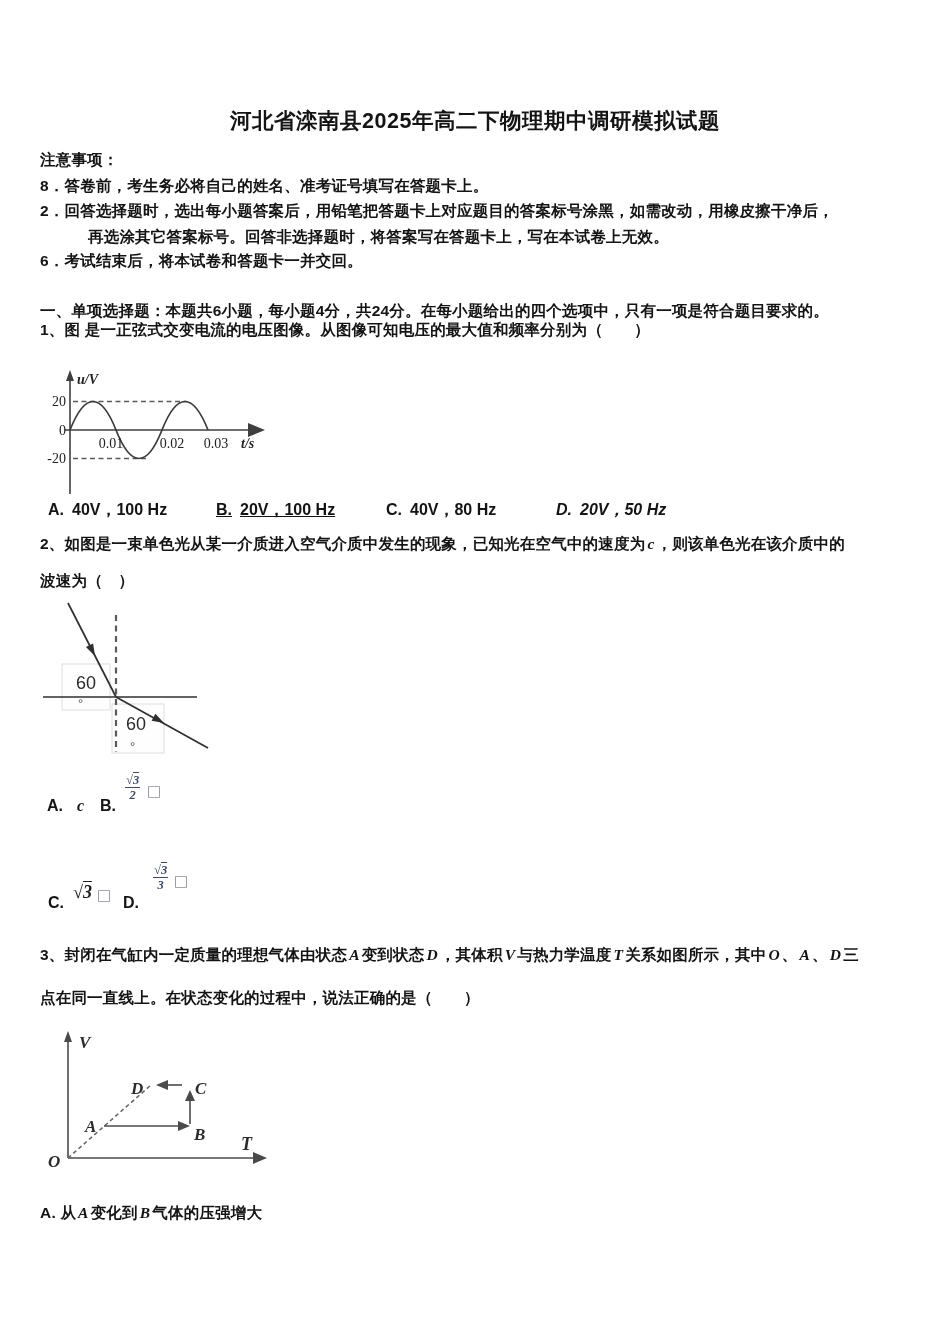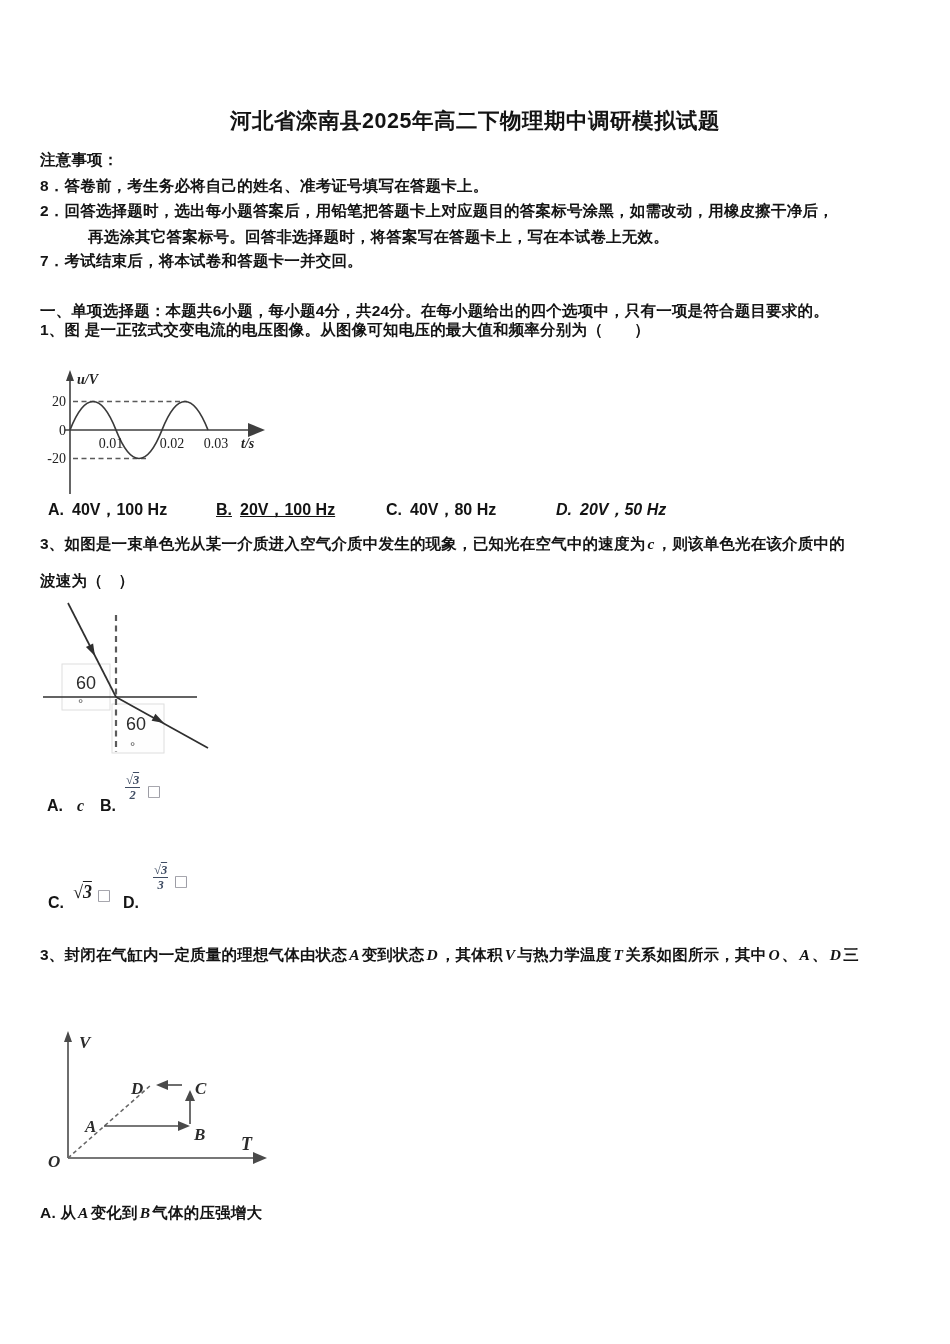--- a/index.html
+++ b/index.html
@@ -27,21 +27,21 @@
 <body>
 
 <div id="page">
 
   <div id="doc-title">河北省滦南县2025年高二下物理期中调研模拟试题</div>
 
   <div class="line" style="top:150px;left:40px;">注意事项：</div>
   <div class="line" style="top:176px;left:40px;">8．答卷前，考生务必将自己的姓名、准考证号填写在答题卡上。</div>
   <div class="line" style="top:201px;left:40px;">2．回答选择题时，选出每小题答案后，用铅笔把答题卡上对应题目的答案标号涂黑，如需改动，用橡皮擦干净后，</div>
   <div class="line" style="top:227px;left:40px;margin-left:48px;">再选涂其它答案标号。回答非选择题时，将答案写在答题卡上，写在本试卷上无效。</div>
-  <div class="line" style="top:251px;left:40px;">7．考试结束后，将本试卷和答题卡一并交回。</div>
+  <div class="line" style="top:251px;left:40px;">6．考试结束后，将本试卷和答题卡一并交回。</div>
 
   <div class="line" style="top:301px;left:40px;">一、单项选择题：本题共6小题，每小题4分，共24分。在每小题给出的四个选项中，只有一项是符合题目要求的。</div>
 
   <div class="line" style="top:320px;left:40px;">1、图 是一正弦式交变电流的电压图像。从图像可知电压的最大值和频率分别为（　　）</div>
 
   <svg style="left:35px;top:368px;" width="290" height="132" viewBox="0 0 290 132">
     <line x1="35" y1="6" x2="35" y2="126" stroke="#3f3f3f" stroke-width="1.6"></line>
     <polygon points="35,2 31,13 39,13" fill="#3f3f3f"></polygon>
     <line x1="30" y1="62" x2="216" y2="62" stroke="#3f3f3f" stroke-width="1.6"></line>
     <polygon points="230,62 213,55 213,69" fill="#3f3f3f"></polygon>
@@ -58,21 +58,21 @@
     <text x="181" y="80" font-size="14" text-anchor="middle" font-family="Liberation Serif,serif" fill="#222">0.03</text>
   </svg>
 
   <div class="abs" style="top:500px;left:45px;width:870px;height:24px;">
     <span class="opt" style="left:3px;"><span class="optlbl">A.</span><span>40V，100 Hz</span></span>
     <span class="opt" style="left:171px;text-decoration:underline;"><span class="optlbl">B.</span><span>20V，100 Hz</span></span>
     <span class="opt" style="left:341px;"><span class="optlbl">C.</span><span>40V，80 Hz</span></span>
     <span class="opt" style="left:511px;font-style:italic;"><span class="optlbl">D.</span><span>20V，50 Hz</span></span>
   </div>
 
-  <div class="line" style="top:534px;left:40px;"><span>3、如图是一束单色光从某一介质进入空气介质中发生的现象，已知光在空气中的速度为</span><span class="seg-i">c</span><span>，则该单色光在该介质中的</span></div>
+  <div class="line" style="top:534px;left:40px;"><span>2、如图是一束单色光从某一介质进入空气介质中发生的现象，已知光在空气中的速度为</span><span class="seg-i">c</span><span>，则该单色光在该介质中的</span></div>
   <div class="line" style="top:571px;left:40px;">波速为（　）</div>
 
   <svg style="left:40px;top:600px;" width="200" height="162" viewBox="0 0 200 162">
     <rect x="22" y="64" width="48" height="46" fill="#fefefe" stroke="#dedede" stroke-width="1"></rect>
     <rect x="72" y="104" width="52" height="49" fill="#fefefe" stroke="#dedede" stroke-width="1"></rect>
     <line x1="3" y1="97" x2="157" y2="97" stroke="#2f2f2f" stroke-width="1.6"></line>
     <line x1="28" y1="3" x2="76" y2="97" stroke="#2f2f2f" stroke-width="1.7"></line>
     <polygon points="55,56 45.9,47.1 53.1,43.5" fill="#2f2f2f"></polygon>
     <line x1="76" y1="97" x2="168" y2="148" stroke="#2f2f2f" stroke-width="1.7"></line>
     <polygon points="124,123 111.6,120.7 115.4,113.7" fill="#2f2f2f"></polygon>
@@ -100,20 +100,21 @@
     <span class="tofu abs" style="left:57px;top:28px;">□</span>
     <span class="opt" style="left:83px;top:36px;">D.</span>
     <span class="frac abs" style="left:113px;top:5px;">
       <span class="num"><span>√</span><span class="ol">3</span></span>
       <span class="den">3</span>
     </span>
     <span class="tofu abs" style="left:134px;top:14px;">□</span>
   </div>
 
   <div class="line" style="top:945px;left:40px;"><span>3、封闭在气缸内一定质量的理想气体由状态</span><span class="seg-i">A</span><span>变到状态</span><span class="seg-i">D</span><span>，其体积</span><span class="seg-i">V</span><span>与热力学温度</span><span class="seg-i">T</span><span>关系如图所示，其中</span><span class="seg-i">O</span><span>、</span><span class="seg-i">A</span><span>、</span><span class="seg-i">D</span><span>三</span></div>
+  <div class="line" style="top:988px;left:40px;">点在同一直线上。在状态变化的过程中，说法正确的是（　　）</div>
 
   <svg style="left:35px;top:1030px;" width="285" height="150" viewBox="0 0 285 150">
     <line x1="33" y1="4" x2="33" y2="128" stroke="#4a4a4a" stroke-width="1.6"></line>
     <polygon points="33,1 29,12 37,12" fill="#4a4a4a"></polygon>
     <line x1="33" y1="128" x2="224" y2="128" stroke="#4a4a4a" stroke-width="1.6"></line>
     <polygon points="232,128 218,122 218,134" fill="#4a4a4a"></polygon>
     <line x1="33" y1="128" x2="116" y2="55" stroke="#666" stroke-width="1.6" stroke-dasharray="4,3"></line>
     <line x1="69" y1="96" x2="147" y2="96" stroke="#4a4a4a" stroke-width="1.6"></line>
     <polygon points="155,96 143,91 143,101" fill="#4a4a4a"></polygon>
     <line x1="155" y1="94" x2="155" y2="67" stroke="#4a4a4a" stroke-width="1.6"></line>

